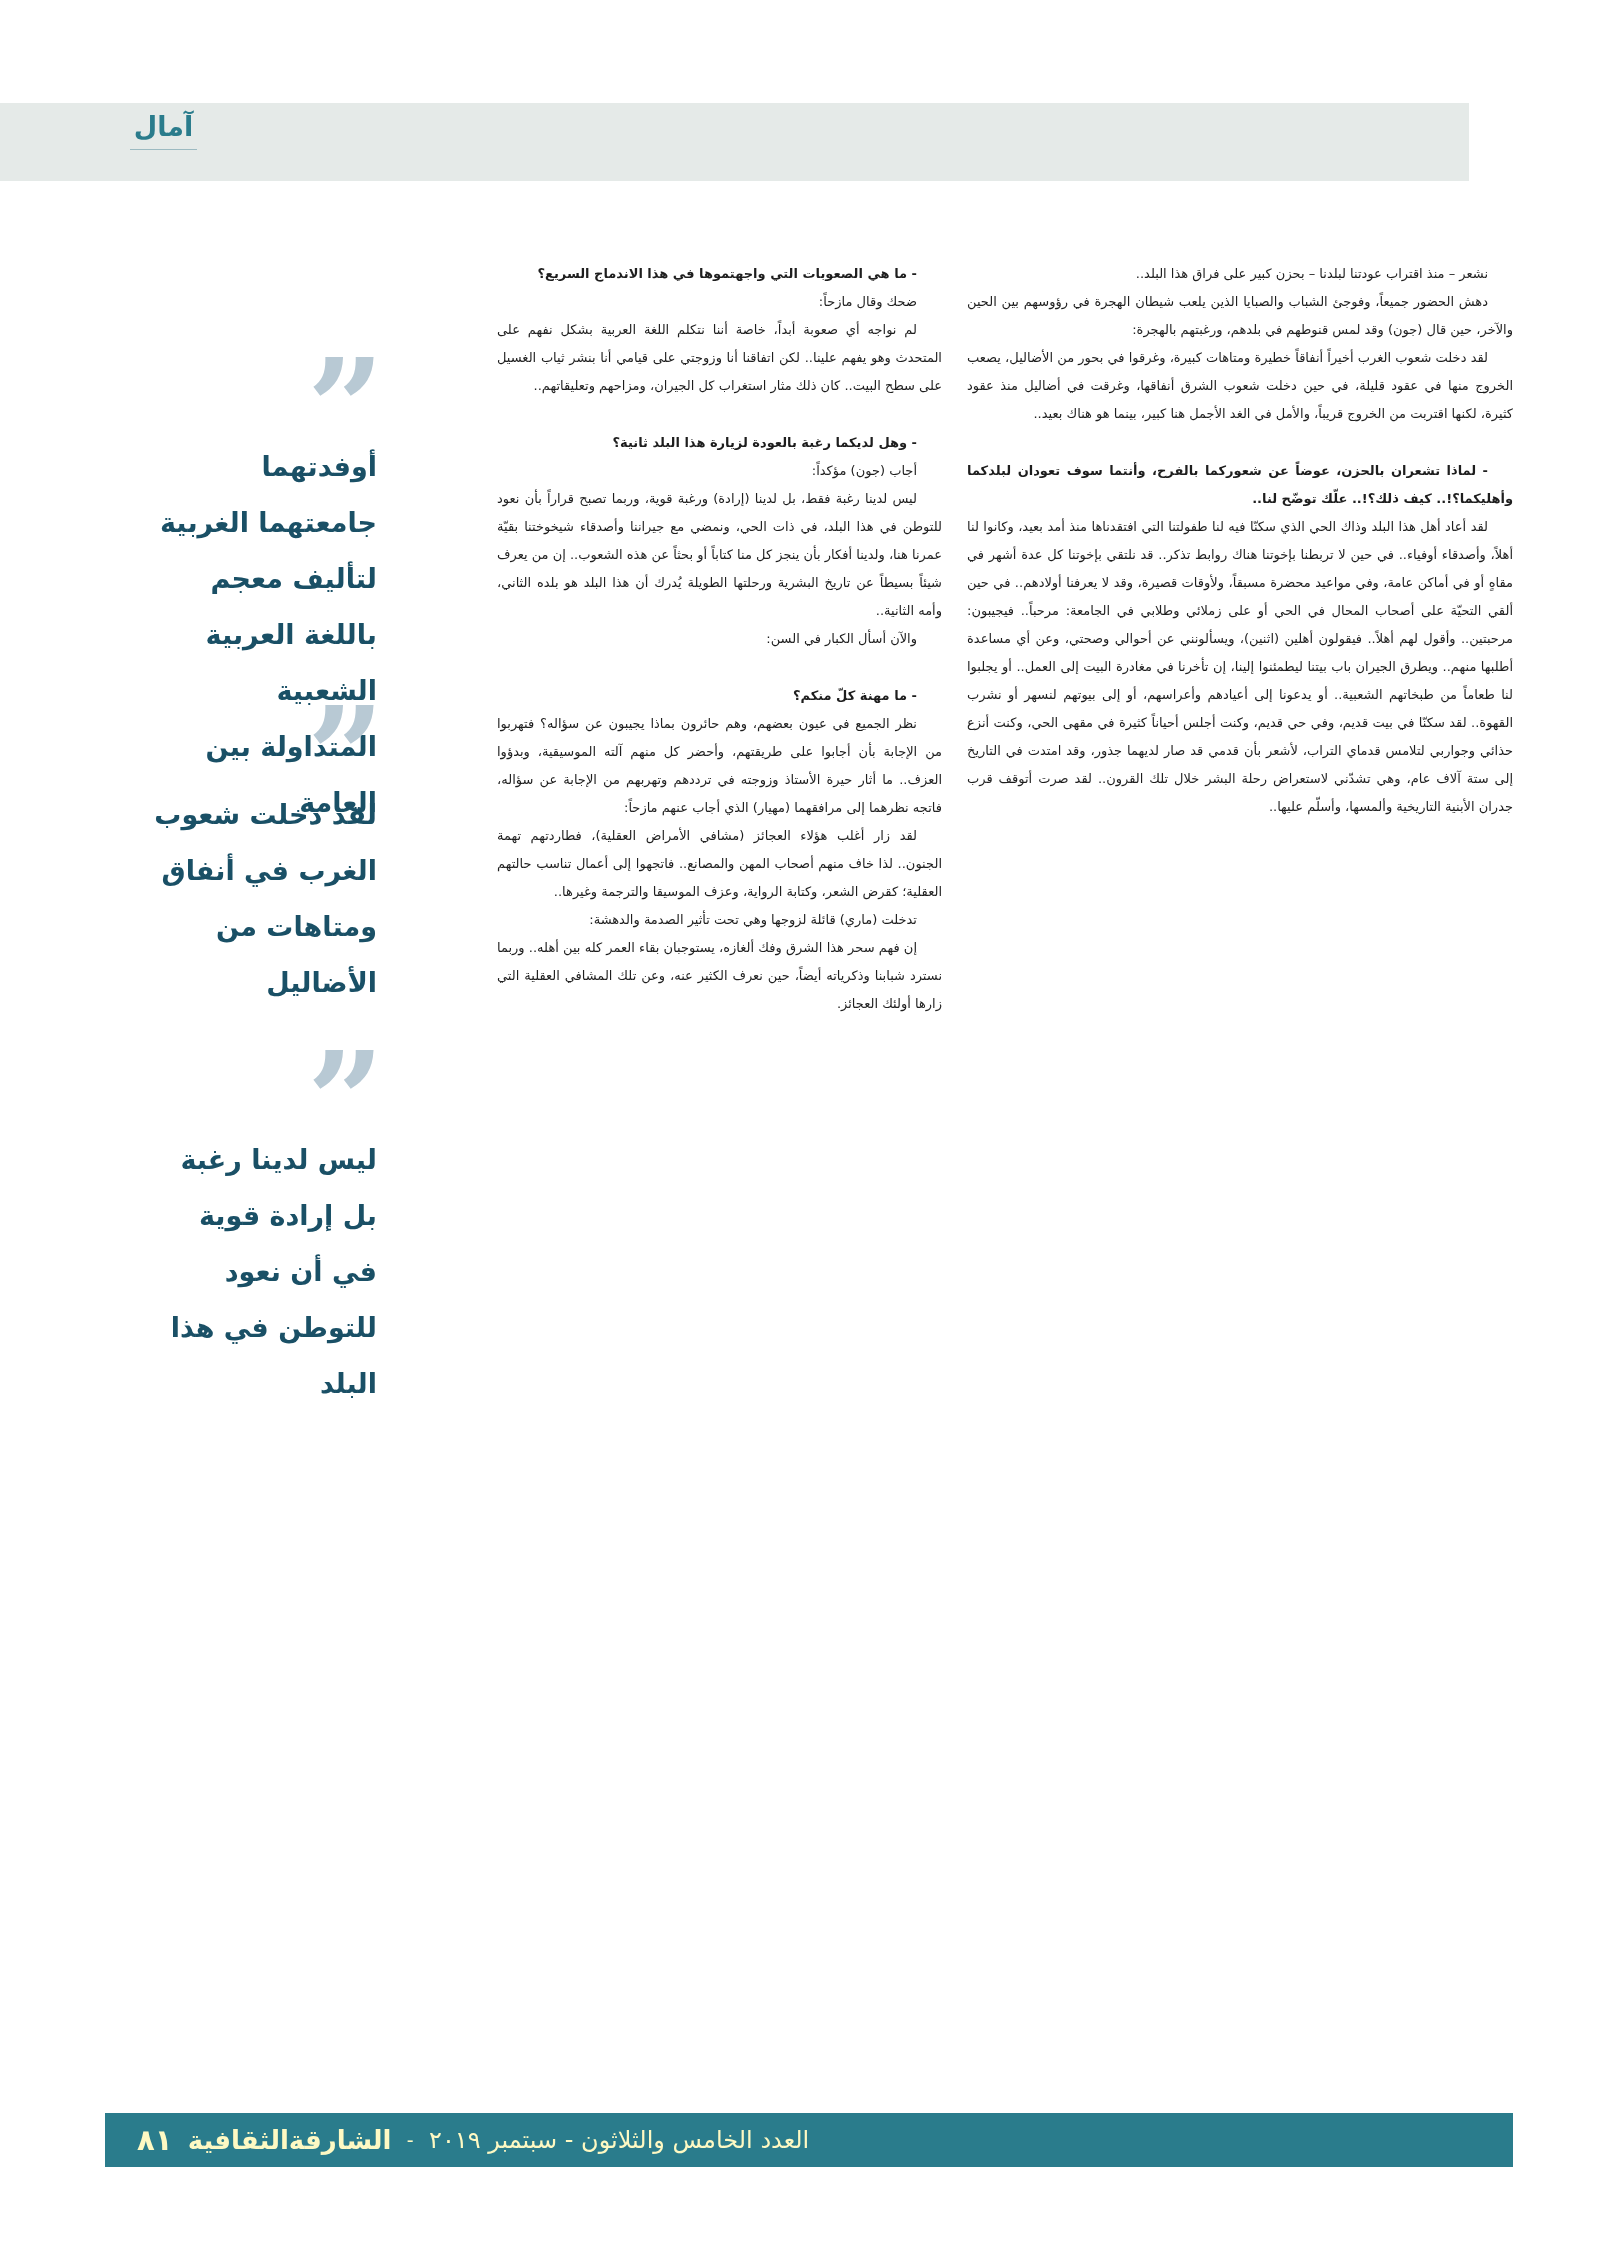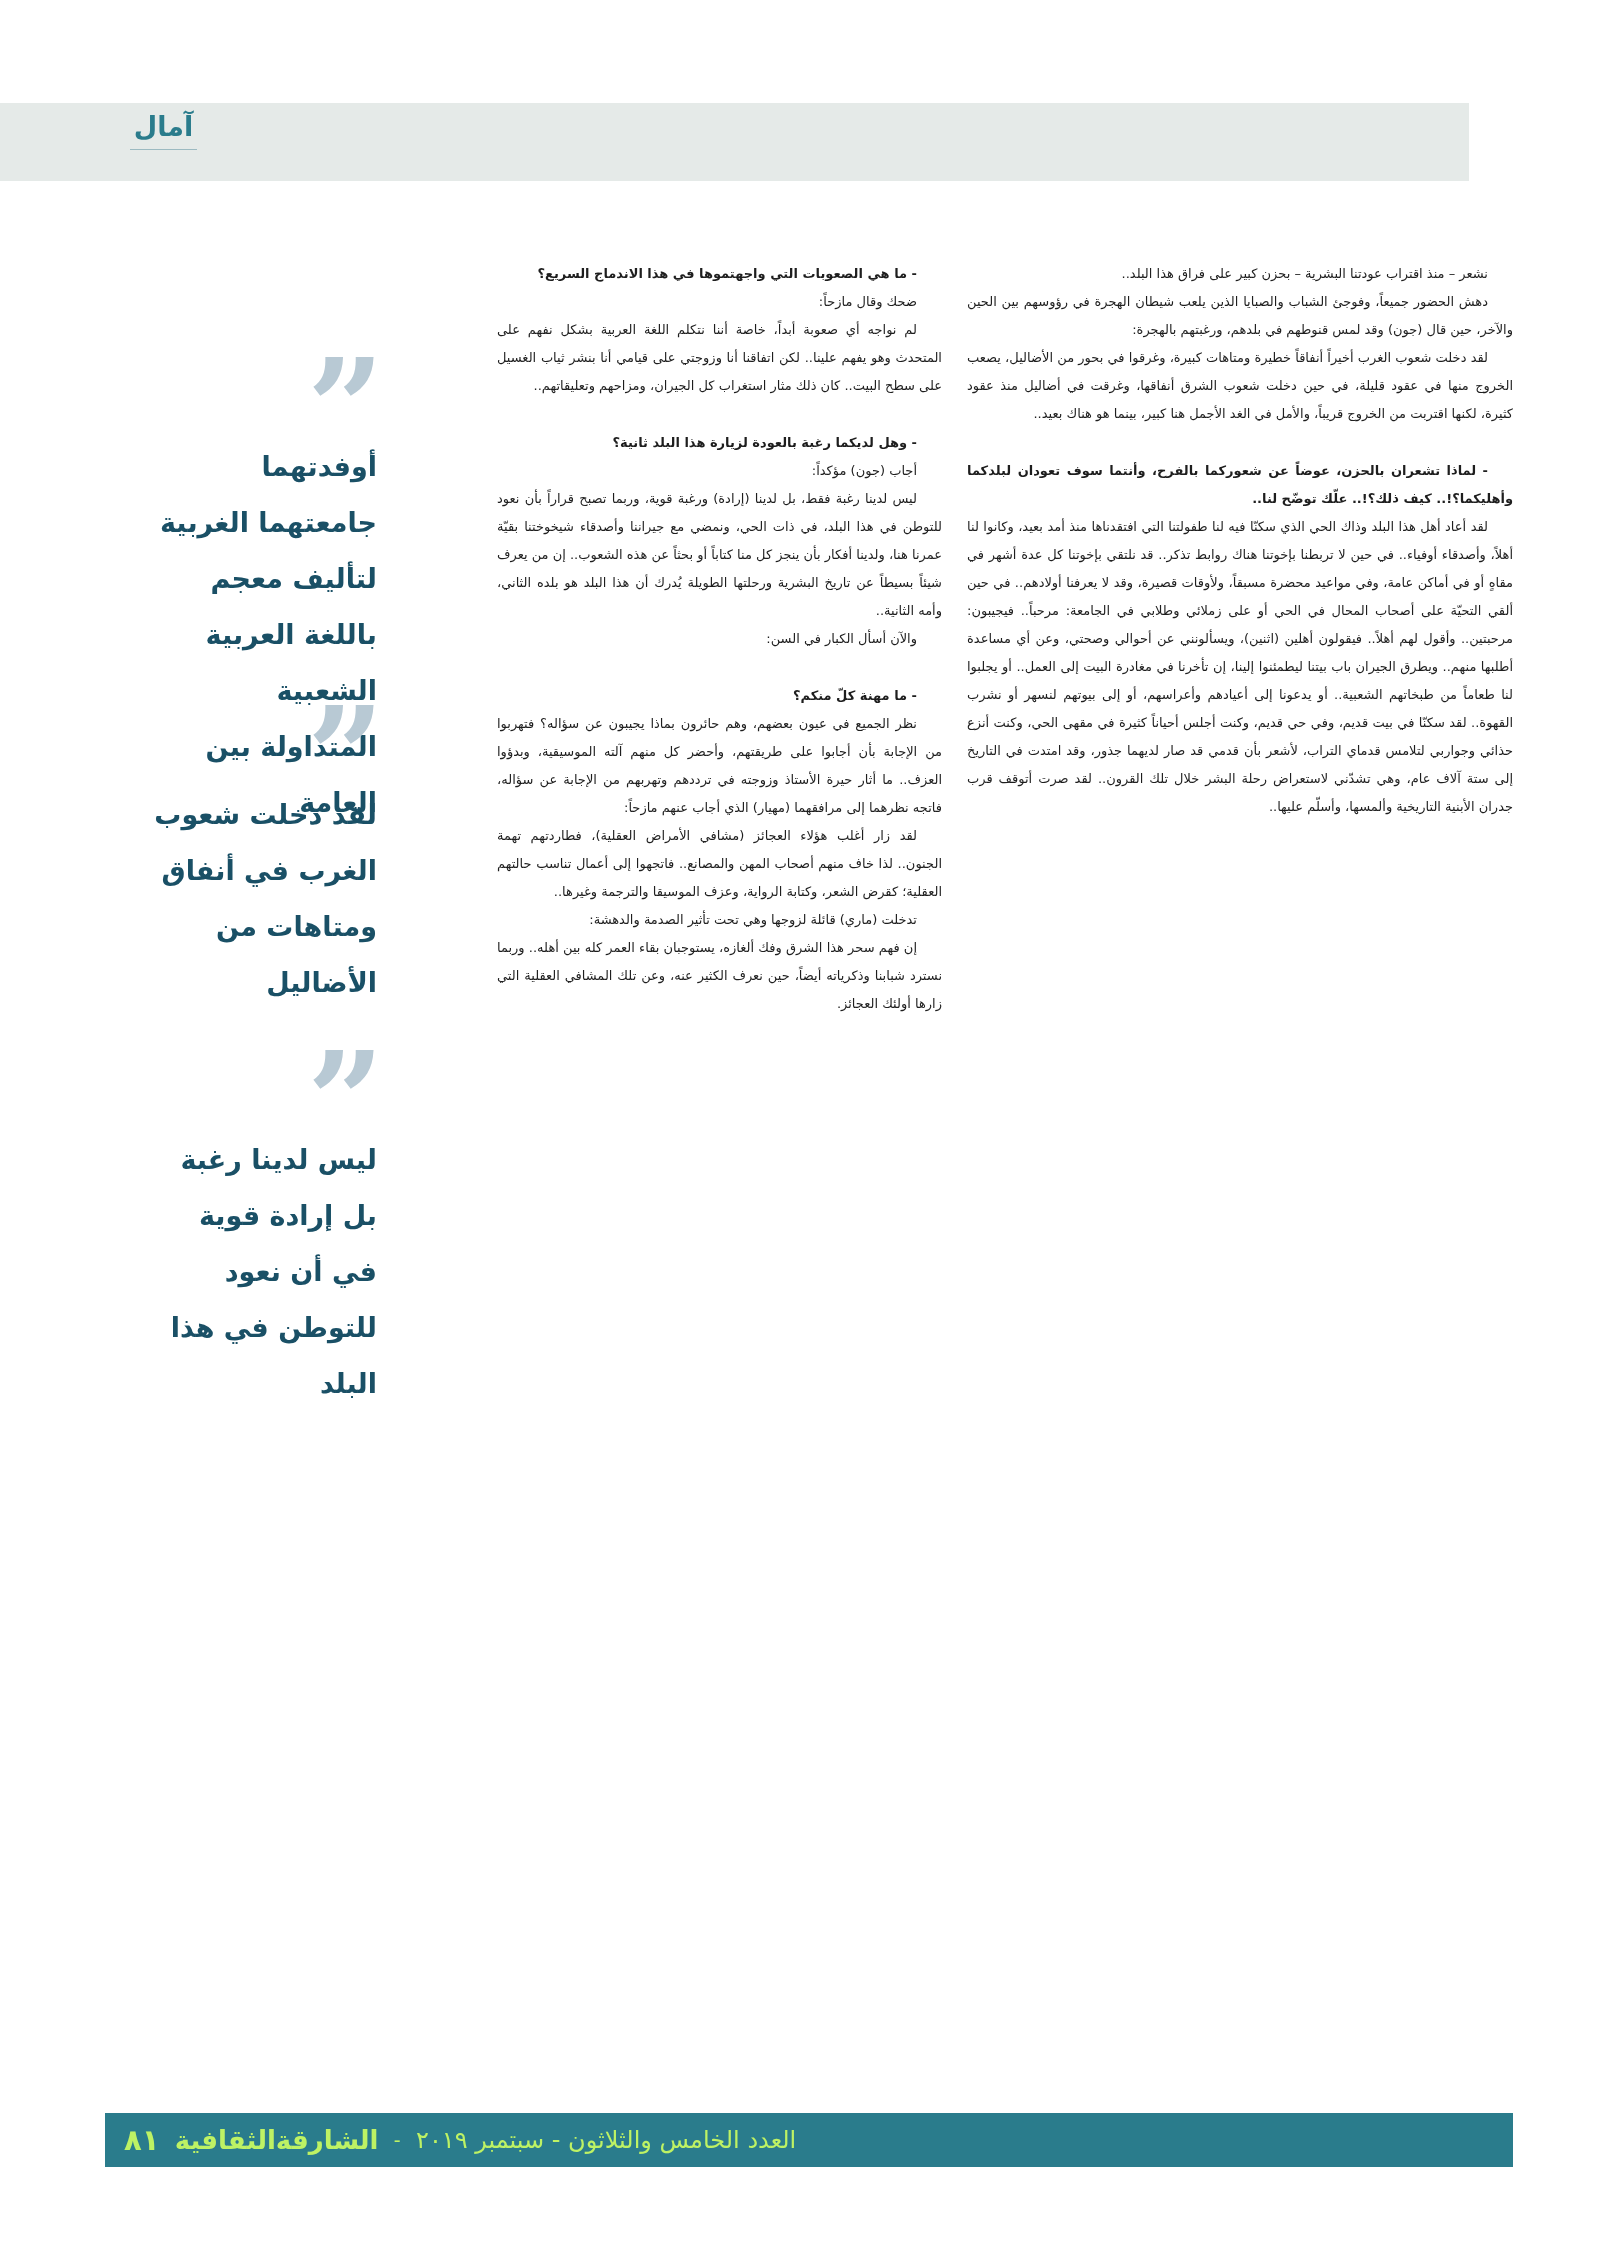--- a/index.html
+++ b/index.html
@@ -73,44 +73,44 @@
     color: #1a5066;
     text-align: right;
   }
 
   
   .footer-bar {
     position: absolute;
     left: 105px; top: 2113px;
     width: 1408px; height: 54px;
     background: #2a7c8c;
-    color: #bef264;
+    color: #fef9c3;
     display: flex;
     align-items: center;
     direction: ltr;
     box-sizing: border-box;
-    padding: 0 19px;
+    padding: 0 32px;
     gap: 15.3px;
   }
   .footer-num   { font-size: 29px; font-weight: bold; direction: rtl; unicode-bidi: isolate; }
   .footer-logo  { font-size: 26px; font-weight: bold; direction: rtl; unicode-bidi: isolate; letter-spacing: -1px; }
   .footer-sep   { font-size: 19px; }
   .footer-issue { font-size: 24px; direction: rtl; unicode-bidi: isolate; }
 </style>
 </head>
 <body>
 
 <div class="page">
 
   <div class="header-band">
     <span class="header-title">آمال</span>
   </div>
 
   <section class="col col-right">
-    <p class="p">نشعر – منذ اقتراب عودتنا البشرية – بحزن كبير على فراق هذا البلد..</p>
+    <p class="p">نشعر – منذ اقتراب عودتنا لبلدنا – بحزن كبير على فراق هذا البلد..</p>
     <p class="p">دهش الحضور جميعاً، وفوجئ الشباب والصبايا الذين يلعب شيطان الهجرة في رؤوسهم بين الحين والآخر، حين قال (جون) وقد لمس قنوطهم في بلدهم، ورغبتهم بالهجرة:</p>
     <p class="p">لقد دخلت شعوب الغرب أخيراً أنفاقاً خطيرة ومتاهات كبيرة، وغرقوا في بحور من الأضاليل، يصعب الخروج منها في عقود قليلة، في حين دخلت شعوب الشرق أنفاقها، وغرقت في أضاليل منذ عقود كثيرة، لكنها اقتربت من الخروج قريباً، والأمل في الغد الأجمل هنا كبير، بينما هو هناك بعيد..</p>
     <p class="q">- لماذا تشعران بالحزن، عوضاً عن شعوركما بالفرح، وأنتما سوف تعودان لبلدكما وأهليكما؟!.. كيف ذلك؟!.. علّك توضّح لنا..</p>
     <p class="p">لقد أعاد أهل هذا البلد وذاك الحي الذي سكنّا فيه لنا طفولتنا التي افتقدناها منذ أمد بعيد، وكانوا لنا أهلاً، وأصدقاء أوفياء.. في حين لا تربطنا بإخوتنا هناك روابط تذكر.. قد نلتقي بإخوتنا كل عدة أشهر في مقاهٍ أو في أماكن عامة، وفي مواعيد محضرة مسبقاً، ولأوقات قصيرة، وقد لا يعرفنا أولادهم.. في حين ألقي التحيّة على أصحاب المحال في الحي أو على زملائي وطلابي في الجامعة: مرحباً.. فيجيبون: مرحبتين.. وأقول لهم أهلاً.. فيقولون أهلين (اثنين)، ويسألونني عن أحوالي وصحتي، وعن أي مساعدة أطلبها منهم.. ويطرق الجيران باب بيتنا ليطمئنوا إلينا، إن تأخرنا في مغادرة البيت إلى العمل.. أو يجلبوا لنا طعاماً من طبخاتهم الشعبية.. أو يدعونا إلى أعيادهم وأعراسهم، أو إلى بيوتهم لنسهر أو نشرب القهوة.. لقد سكنّا في بيت قديم، وفي حي قديم، وكنت أجلس أحياناً كثيرة في مقهى الحي، وكنت أنزع حذائي وجواربي لتلامس قدماي التراب، لأشعر بأن قدمي قد صار لديهما جذور، وقد امتدت في التاريخ إلى ستة آلاف عام، وهي تشدّني لاستعراض رحلة البشر خلال تلك القرون.. لقد صرت أتوقف قرب جدران الأبنية التاريخية وألمسها، وأسلّم عليها..</p>
   </section>
 
   <section class="col col-middle">
     <p class="q">- ما هي الصعوبات التي واجهتموها في هذا الاندماج السريع؟</p>
     <p class="p">ضحك وقال مازحاً:</p>
     <p class="p">لم نواجه أي صعوبة أبداً، خاصة أننا نتكلم اللغة العربية بشكل نفهم على المتحدث وهو يفهم علينا.. لكن اتفاقنا أنا وزوجتي على قيامي أنا بنشر ثياب الغسيل على سطح البيت.. كان ذلك مثار استغراب كل الجيران، ومزاحهم وتعليقاتهم..</p>

